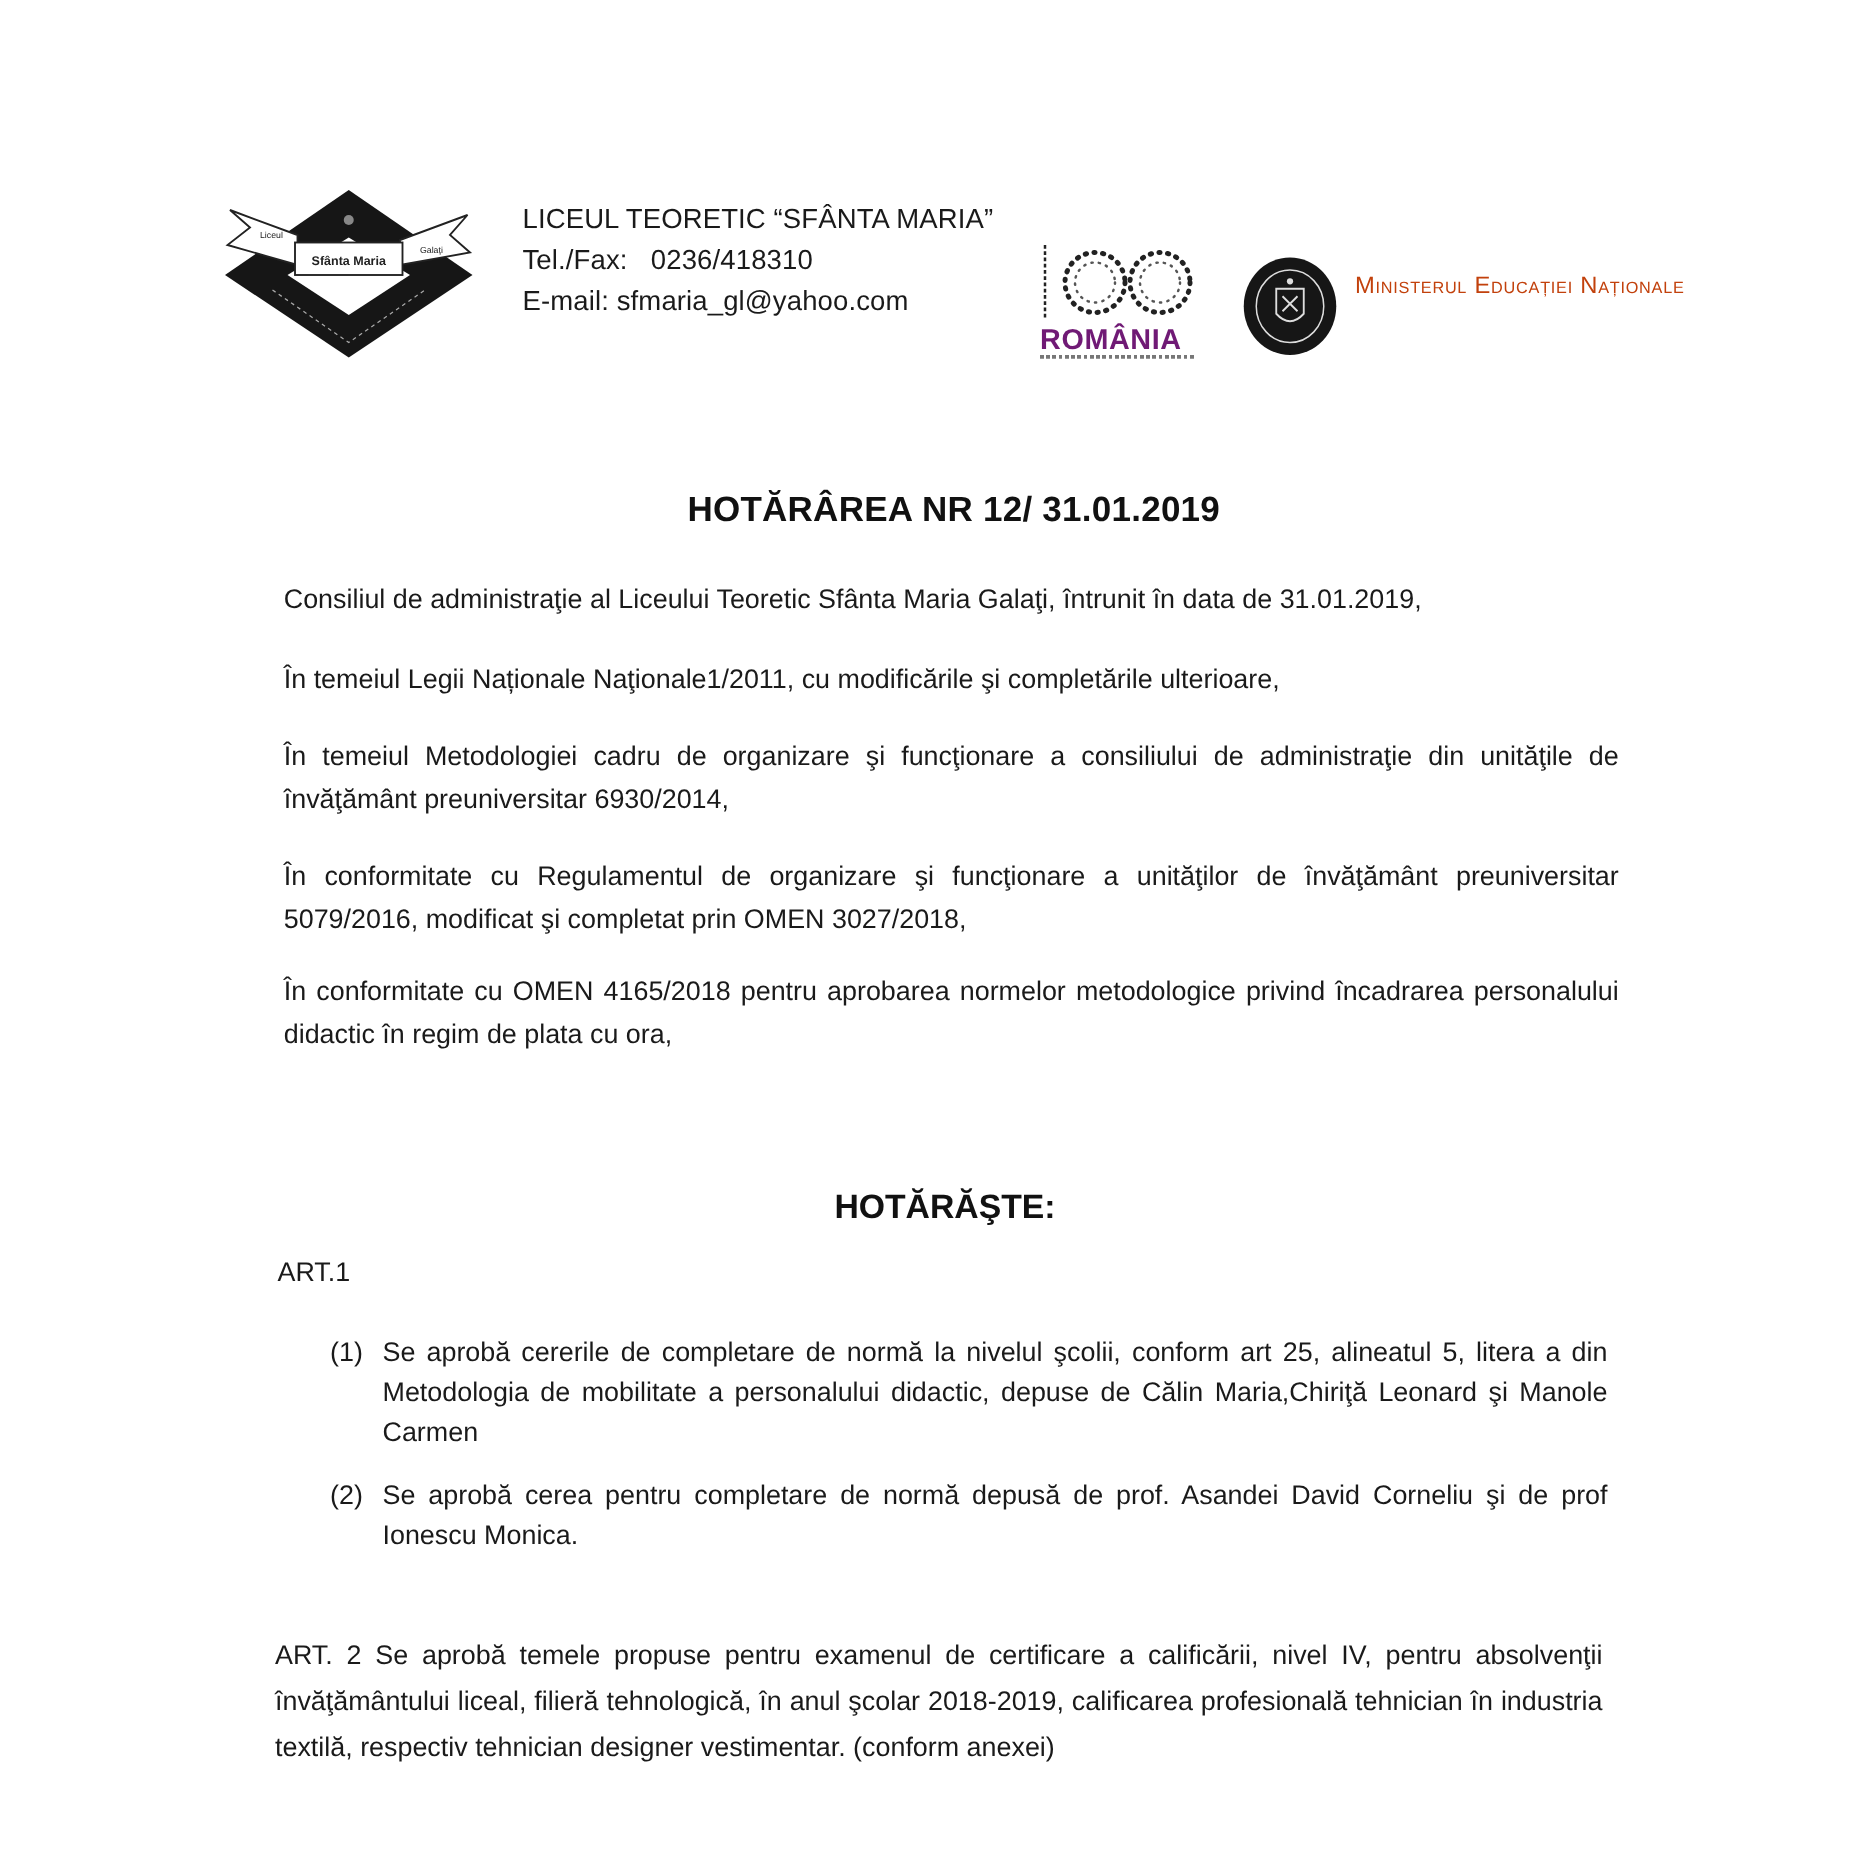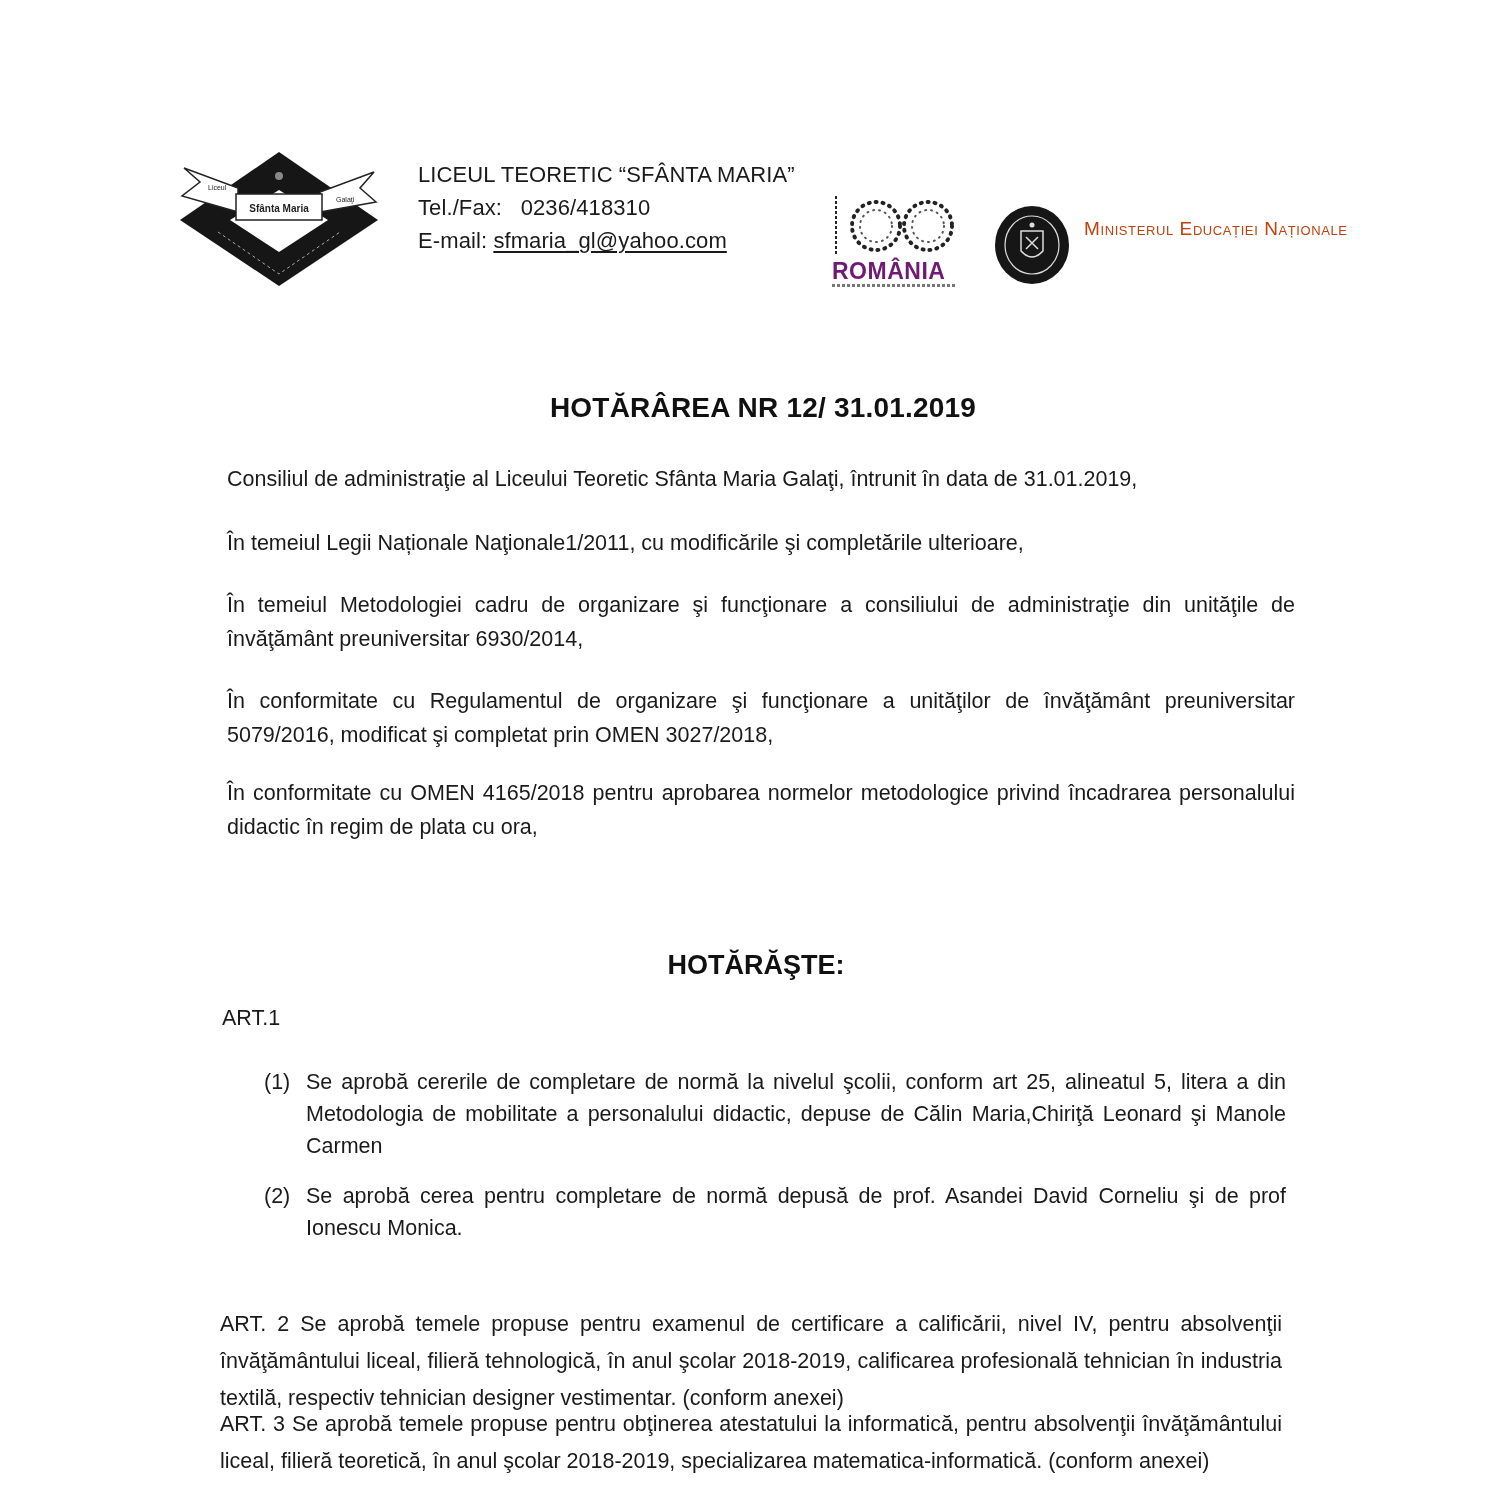--- a/index.html
+++ b/index.html
@@ -8,21 +8,21 @@
       background: #ffffff; color: #161616;
       font-family: "Liberation Sans", "DejaVu Sans", sans-serif;
       position: relative;
     }
     .page { position: absolute; left: 0; top: 0; width: 1500px; height: 1500px; }
 
     
     .school-logo { position: absolute; left: 178px; top: 150px; width: 202px; height: 138px; }
     .school-info { position: absolute; left: 418px; top: 158px; font-size: 22px; line-height: 33px; color: #1a1a1a; letter-spacing: 0.1px; }
     .school-info div { white-space: nowrap; }
-    .school-info .email-link { text-decoration: underline; text-underline-offset: 3px; }
+    .school-info .email-link { text-underline-offset: 3px; }
     .ro100-logo { position: absolute; left: 828px; top: 192px; width: 132px; height: 100px; }
     .ro100-logo .ro-text { position: absolute; left: 4px; top: 66px; font-size: 23px; font-weight: bold; letter-spacing: 0.5px; color: #701a75; }
     .ro100-logo .ro-sub { position: absolute; left: 4px; top: 92px; width: 124px; height: 3px; background: repeating-linear-gradient(90deg, #777 0 3px, transparent 3px 5px); }
     .gov-seal { position: absolute; left: 993px; top: 205px; width: 78px; height: 80px; }
     .ministry-name { position: absolute; left: 1084px; top: 218px; font-size: 19px; letter-spacing: 0.6px; color: #c2410c; font-variant: small-caps; white-space: nowrap; }
 
     
     .doc-title { position: absolute; left: 0; width: 1526px; top: 392px; text-align: center; font-size: 28px; font-weight: bold; color: #111; letter-spacing: 0.2px; }
     .para { position: absolute; left: 227px; width: 1068px; font-size: 21.5px; line-height: 34px; color: #1a1a1a; }
     .just { text-align: justify; text-align-last: left; }
@@ -104,15 +104,14 @@
     <span class="num">(1)</span>
     <span class="txt">Se aprobă cererile de completare de normă la nivelul şcolii, conform art 25, alineatul 5, litera a din Metodologia de mobilitate a personalului didactic, depuse de Călin Maria,Chiriţă Leonard şi Manole Carmen</span>
   </div>
   <div class="item" style="top:1180px;">
     <span class="num">(2)</span>
     <span class="txt">Se aprobă cerea pentru completare de normă depusă de prof. Asandei David Corneliu şi de prof Ionescu Monica.</span>
   </div>
 
   <div class="art-para" style="top:1306px;">ART. 2 Se aprobă temele propuse pentru examenul de certificare a calificării, nivel IV, pentru absolvenţii învăţământului liceal, filieră tehnologică, în anul şcolar 2018-2019, calificarea profesională tehnician în industria textilă, respectiv tehnician designer vestimentar. (conform anexei)</div>
 
-  <div class="art-para" style="top:1406px;">ART. 3 Se aprobă temele propuse pentru obţinerea atestatului la informatică, pentru absolvenţii învăţământului liceal, filieră teoretică, în anul şcolar 2018-2019, specializarea matematica-informatică. (conform anexei)</div>
 
 </div>
 
 </body></html>

